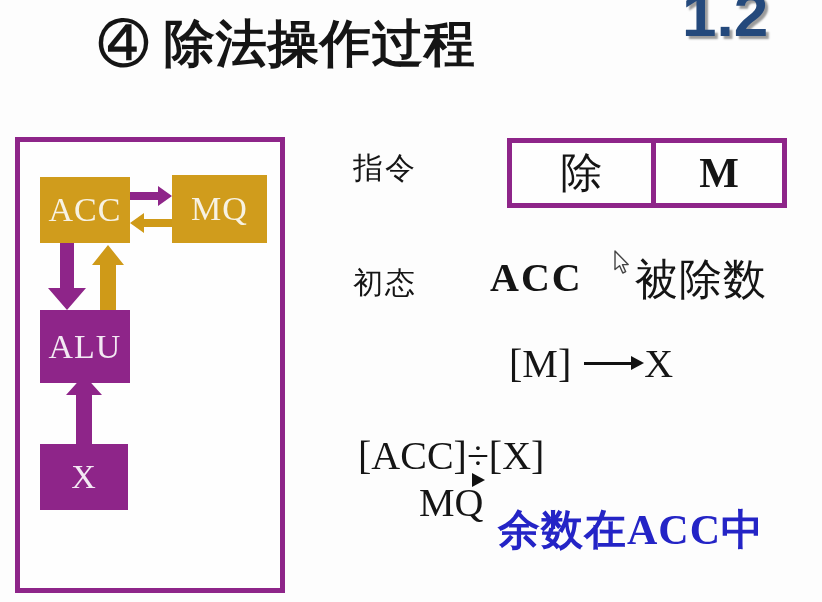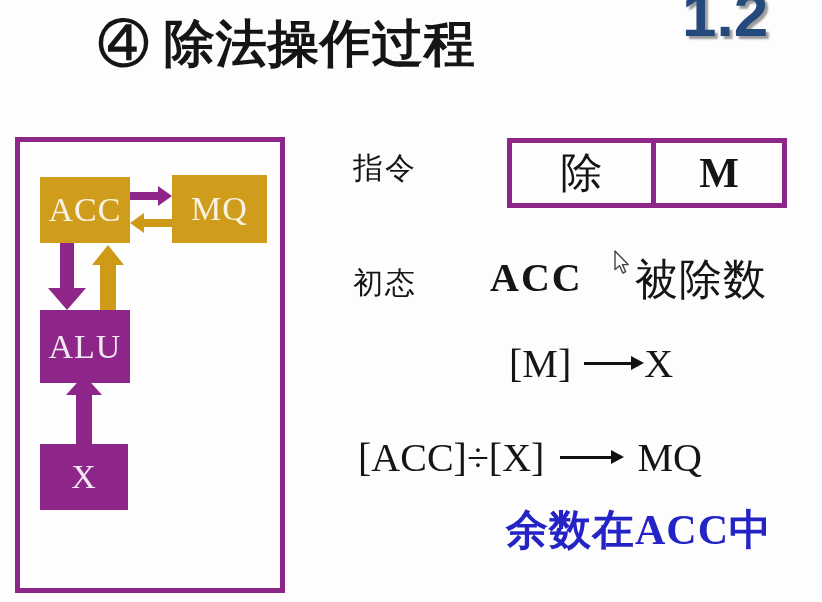--- a/index.html
+++ b/index.html
@@ -63,36 +63,36 @@
   .cell-addr{flex:1;border-left:5px solid #8e2589;font-weight:bold;}
 
   
   .init-label{left:353px;top:263px;}
   .init-reg{left:490px;top:254px;font-size:40px;font-weight:bold;letter-spacing:2px;}
   .init-val{left:635px;top:251px;font-size:43px;letter-spacing:1px;white-space:nowrap;}
 
   
   .formula{display:flex;align-items:center;font-size:40px;white-space:nowrap;}
   .formula-1{left:509px;top:340px;height:46px;}
-  .formula-2{left:358px;top:432px;height:50px;}
+  .formula-2{left:358px;top:432px;height:50px;flex-direction:column;}
   .harrow{
     position:relative;height:3px;background:#111;display:inline-block;
   }
   .harrow::after{
     content:"";position:absolute;right:-12px;top:-6px;
     border-left:13px solid #111;
     border-top:7px solid transparent;border-bottom:7px solid transparent;
   }
   .harrow-1{width:48px;margin-left:13px;margin-right:12px;}
   .harrow-2{width:52px;margin-left:16px;margin-right:25px;}
 
   .remainder-note{
     left:498px;top:502px;
     font-size:42px;font-weight:bold;color:#2424c6;
-    letter-spacing:1px;white-space:nowrap;margin-left:8px;
+    letter-spacing:1px;white-space:nowrap;
   }
 
   .cursor{left:612px;top:250px;width:20px;height:26px;}
 </style>
 </head>
 <body>
 
 <div class="abs slide-title">④ 除法操作过程</div>
 <div class="abs watermark">1.2</div>
 

